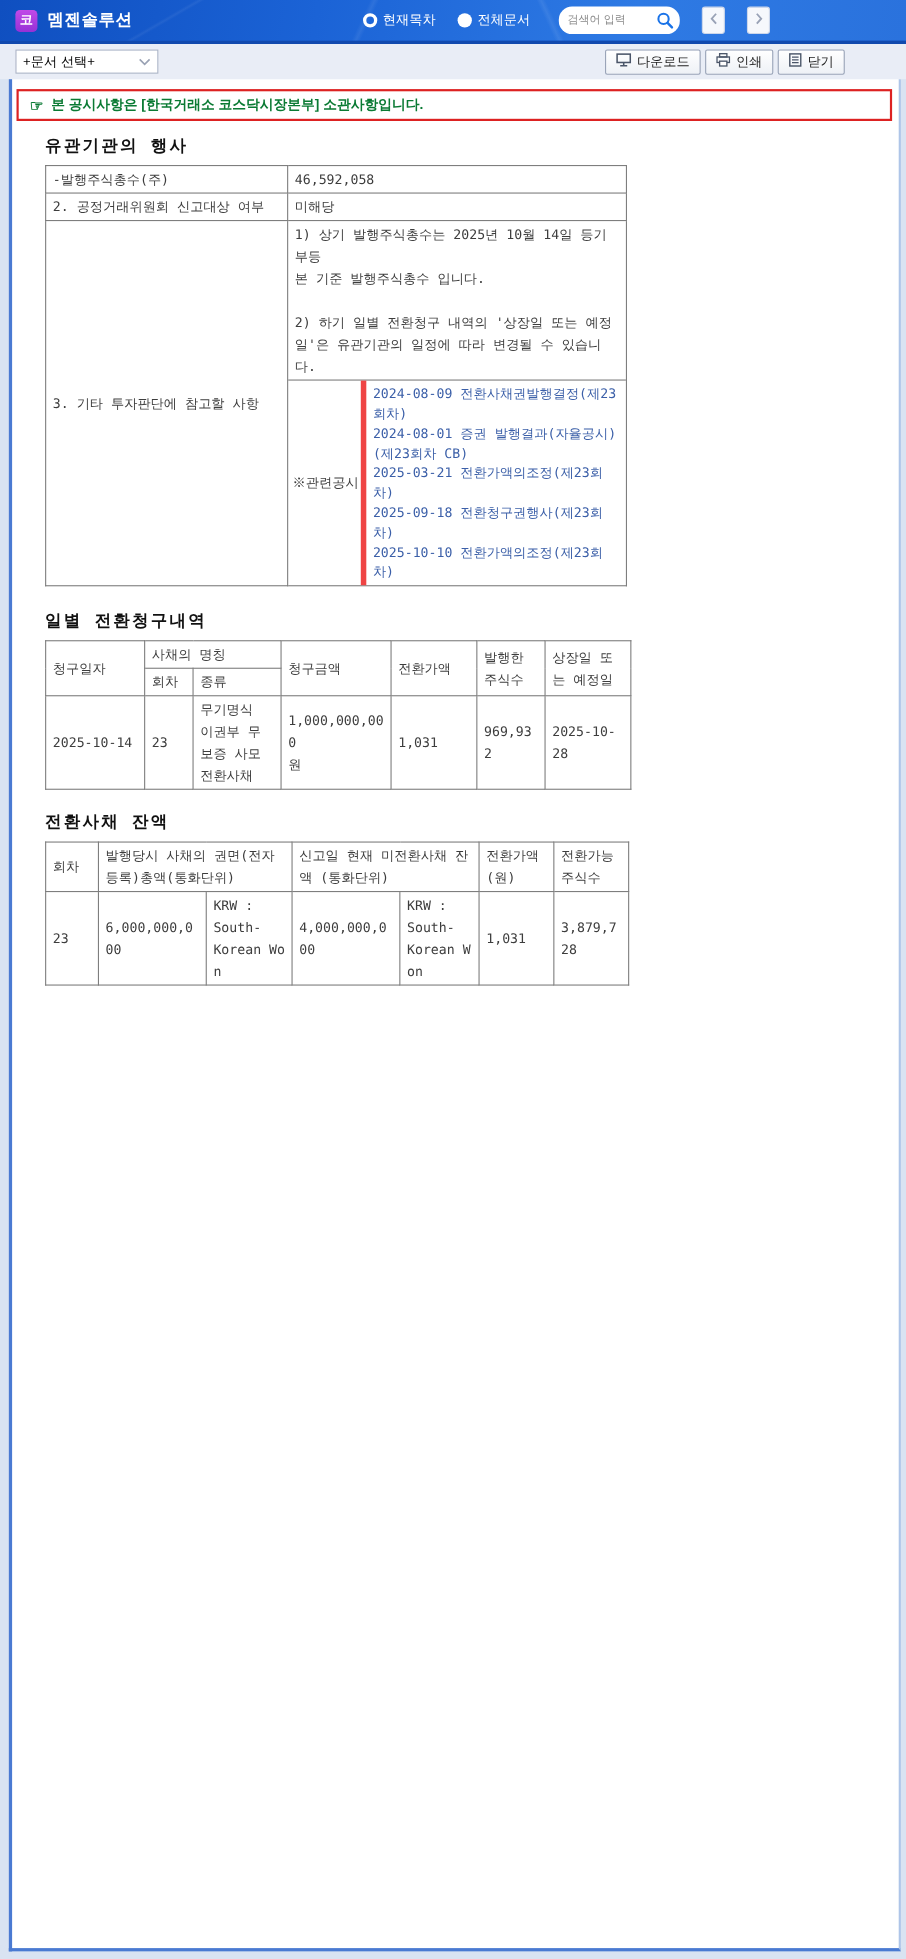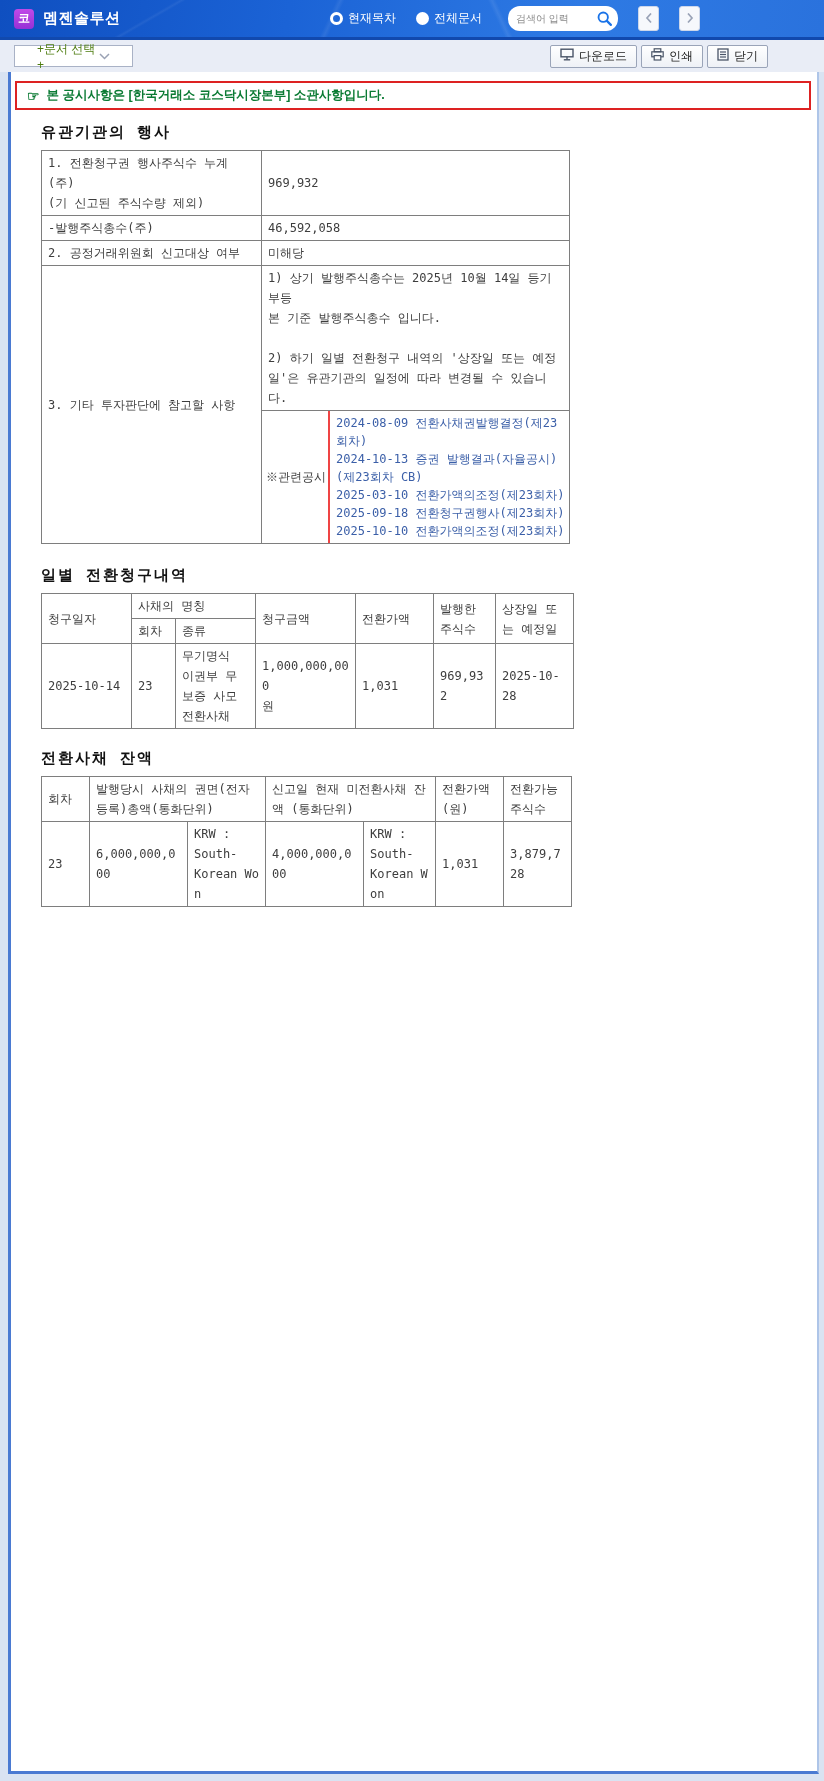--- a/index.html
+++ b/index.html
@@ -48,23 +48,23 @@
     width:21px; height:25px; border:1px solid #cdd7ea; border-radius:3px;
     background:#f6f8fc; display:flex; align-items:center; justify-content:center; cursor:pointer;
   }
 
   
   .tbar {
     height:32px; flex:0 0 32px; background:#e9edf6;
     display:flex; align-items:center; padding:0 0 0 14px;
   }
   .docsel {
-    width:119px; height:22px; background:#fff; border:1px solid #a9b2c6;
+    width:130px; height:22px; background:#fff; border:1px solid #a9b2c6;
     display:flex; align-items:center; justify-content:space-between;
-    font-size:12px; color:#4d7c0f; padding:0 22px; cursor:pointer;
+    font-size:12px; color:#000000; padding:0 6px; cursor:pointer;
   }
   .tbar-btns { margin-left:auto; margin-right:56px; display:flex; gap:4px; }
   .tbtn {
     height:23px; background:linear-gradient(180deg,#ffffff,#eef1f6);
     border:1px solid #9aa4b8; border-radius:2px;
     display:flex; align-items:center; gap:5px; padding:0 9px;
     font-size:12px; color:#222; cursor:pointer; font-family:"Liberation Sans",sans-serif;
   }
 
   
@@ -89,21 +89,21 @@
   td,th { border:1px solid #7e7e7e; padding:2px 6px; font-weight:normal; text-align:left; vertical-align:middle; word-break:break-all; }
   .pre { white-space:pre-line; }
 
   .t1 { width:528px; }
   .t1 col.c1 { width:220px; }
   .t1 col.c2 { width:308px; }
   .t1 td.complex { padding:0; vertical-align:top; }
   .notes { padding:2px 6px; min-height:135px; white-space:pre-line; }
   .sub { display:flex; border-top:1px solid #7e7e7e; }
   .sub-label { flex:0 0 66px; display:flex; align-items:center; padding:2px 2px 2px 4px; }
-  .sub-links { flex:1 1 auto; border-left:2px solid #ef4444; padding:3px 2px 3px 6px; }
+  .sub-links { flex:1 1 auto; border-left:5px solid #ef4444; padding:3px 2px 3px 6px; }
   .sub-links .lnk { color:#3b5fa8; line-height:18px; cursor:pointer; }
 
   .t2 { width:532px; margin-top:4px; }
   .t3 { width:530px; margin-top:4px; }
   .gap1 { height:22px; }
   .gap2 { height:20px; }
 </style>
 </head>
 <body>
 
@@ -202,47 +202,42 @@
       <div class="doc">
 
         <div class="sec-title">유관기관의  행사</div>
 
         <table class="t1">
           <colgroup>
               <col class="c1">
               <col class="c2">
             </colgroup>
           <tbody>
-              <tr>
-            <td class="pre">1. 전환청구권 행사주식수 누계 (주)
-(기 신고된 주식수량 제외)</td>
-            <td>969,932</td>
-          </tr>
           <tr>
             <td>-발행주식총수(주)</td>
             <td>46,592,058</td>
           </tr>
           <tr>
             <td>2. 공정거래위원회 신고대상 여부</td>
             <td>미해당</td>
           </tr>
           <tr>
             <td>3. 기타 투자판단에 참고할 사항</td>
             <td class="complex">
               <div class="notes">1) 상기 발행주식총수는 2025년 10월 14일 등기부등
 본 기준 발행주식총수 입니다.
 
 2) 하기 일별 전환청구 내역의 '상장일 또는 예정
 일'은 유관기관의 일정에 따라 변경될 수 있습니다.</div>
               <div class="sub">
                 <div class="sub-label">※관련공시</div>
                 <div class="sub-links">
                   <div class="lnk">2024-08-09 전환사채권발행결정(제23회차)</div>
-                  <div class="lnk">2024-10-13 증권 발행결과(자율공시)(제23회차 CB)</div>
-                  <div class="lnk">2025-03-10 전환가액의조정(제23회차)</div>
+                  <div class="lnk">2024-08-01 증권 발행결과(자율공시)(제23회차 CB)</div>
+                  <div class="lnk">2025-03-21 전환가액의조정(제23회차)</div>
                   <div class="lnk">2025-09-18 전환청구권행사(제23회차)</div>
                   <div class="lnk">2025-10-10 전환가액의조정(제23회차)</div>
                 </div>
               </div>
             </td>
           </tr>
         </tbody>
           </table>
 
         <div class="gap1"></div>

